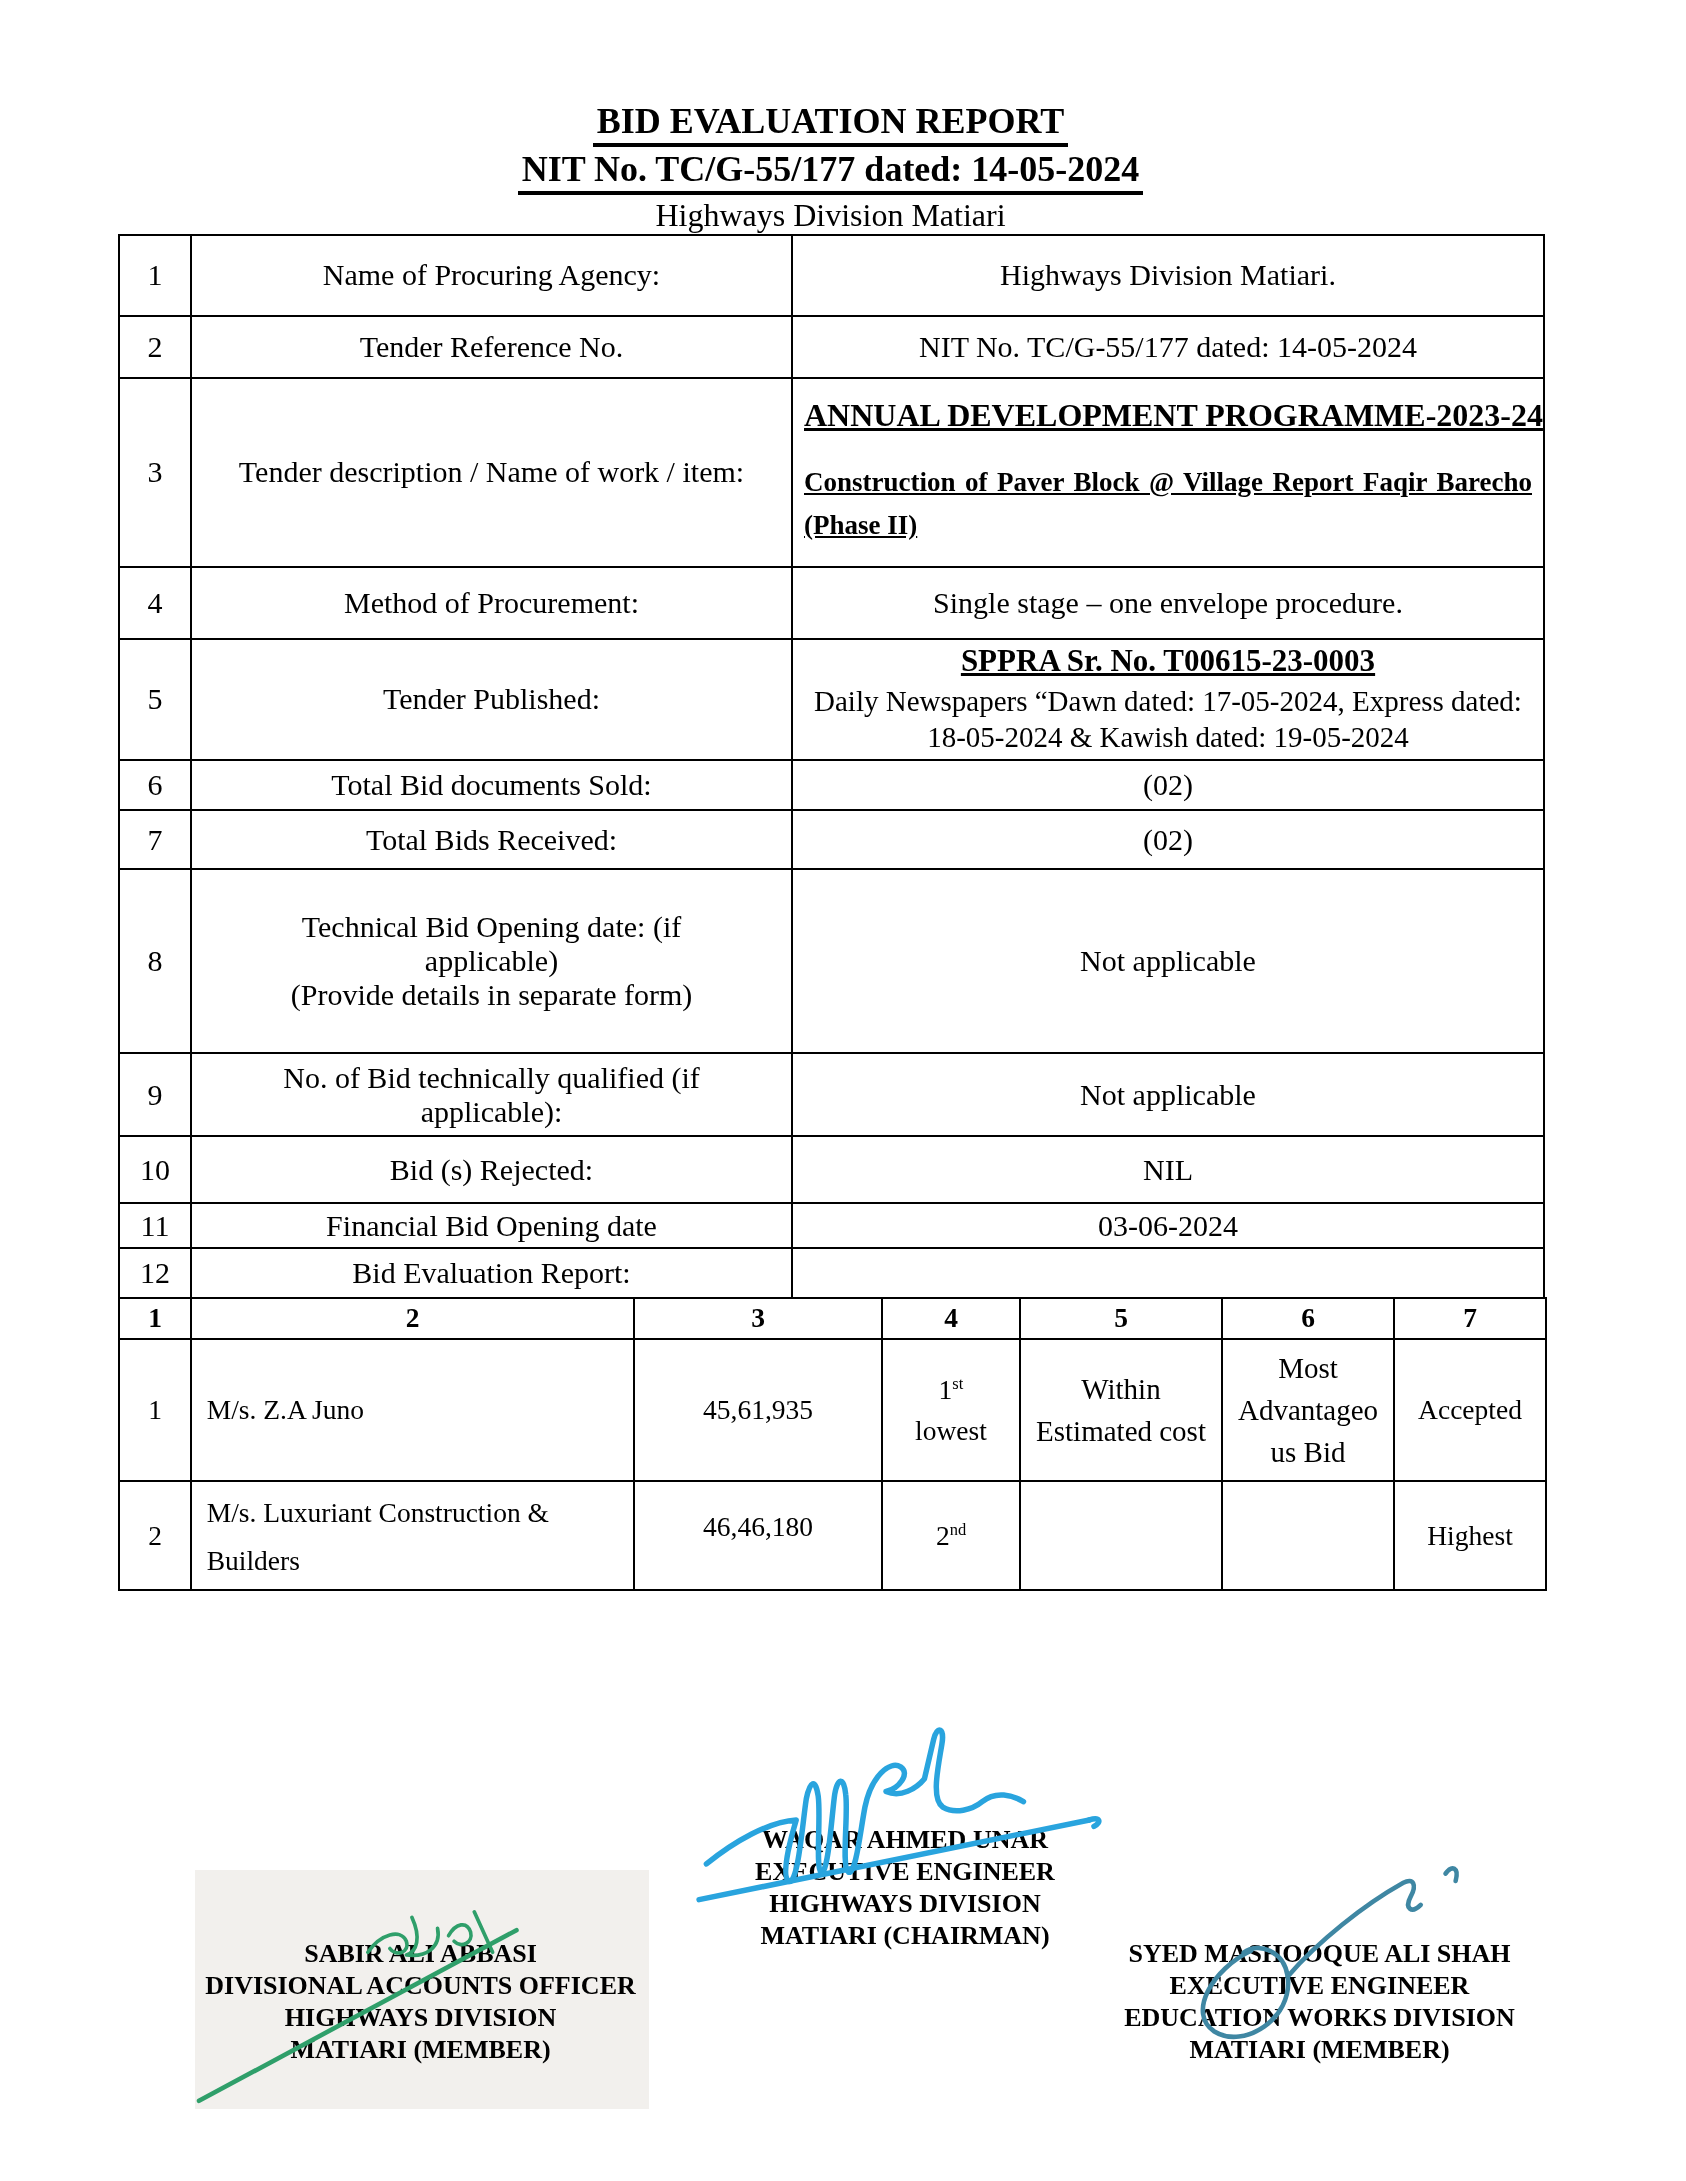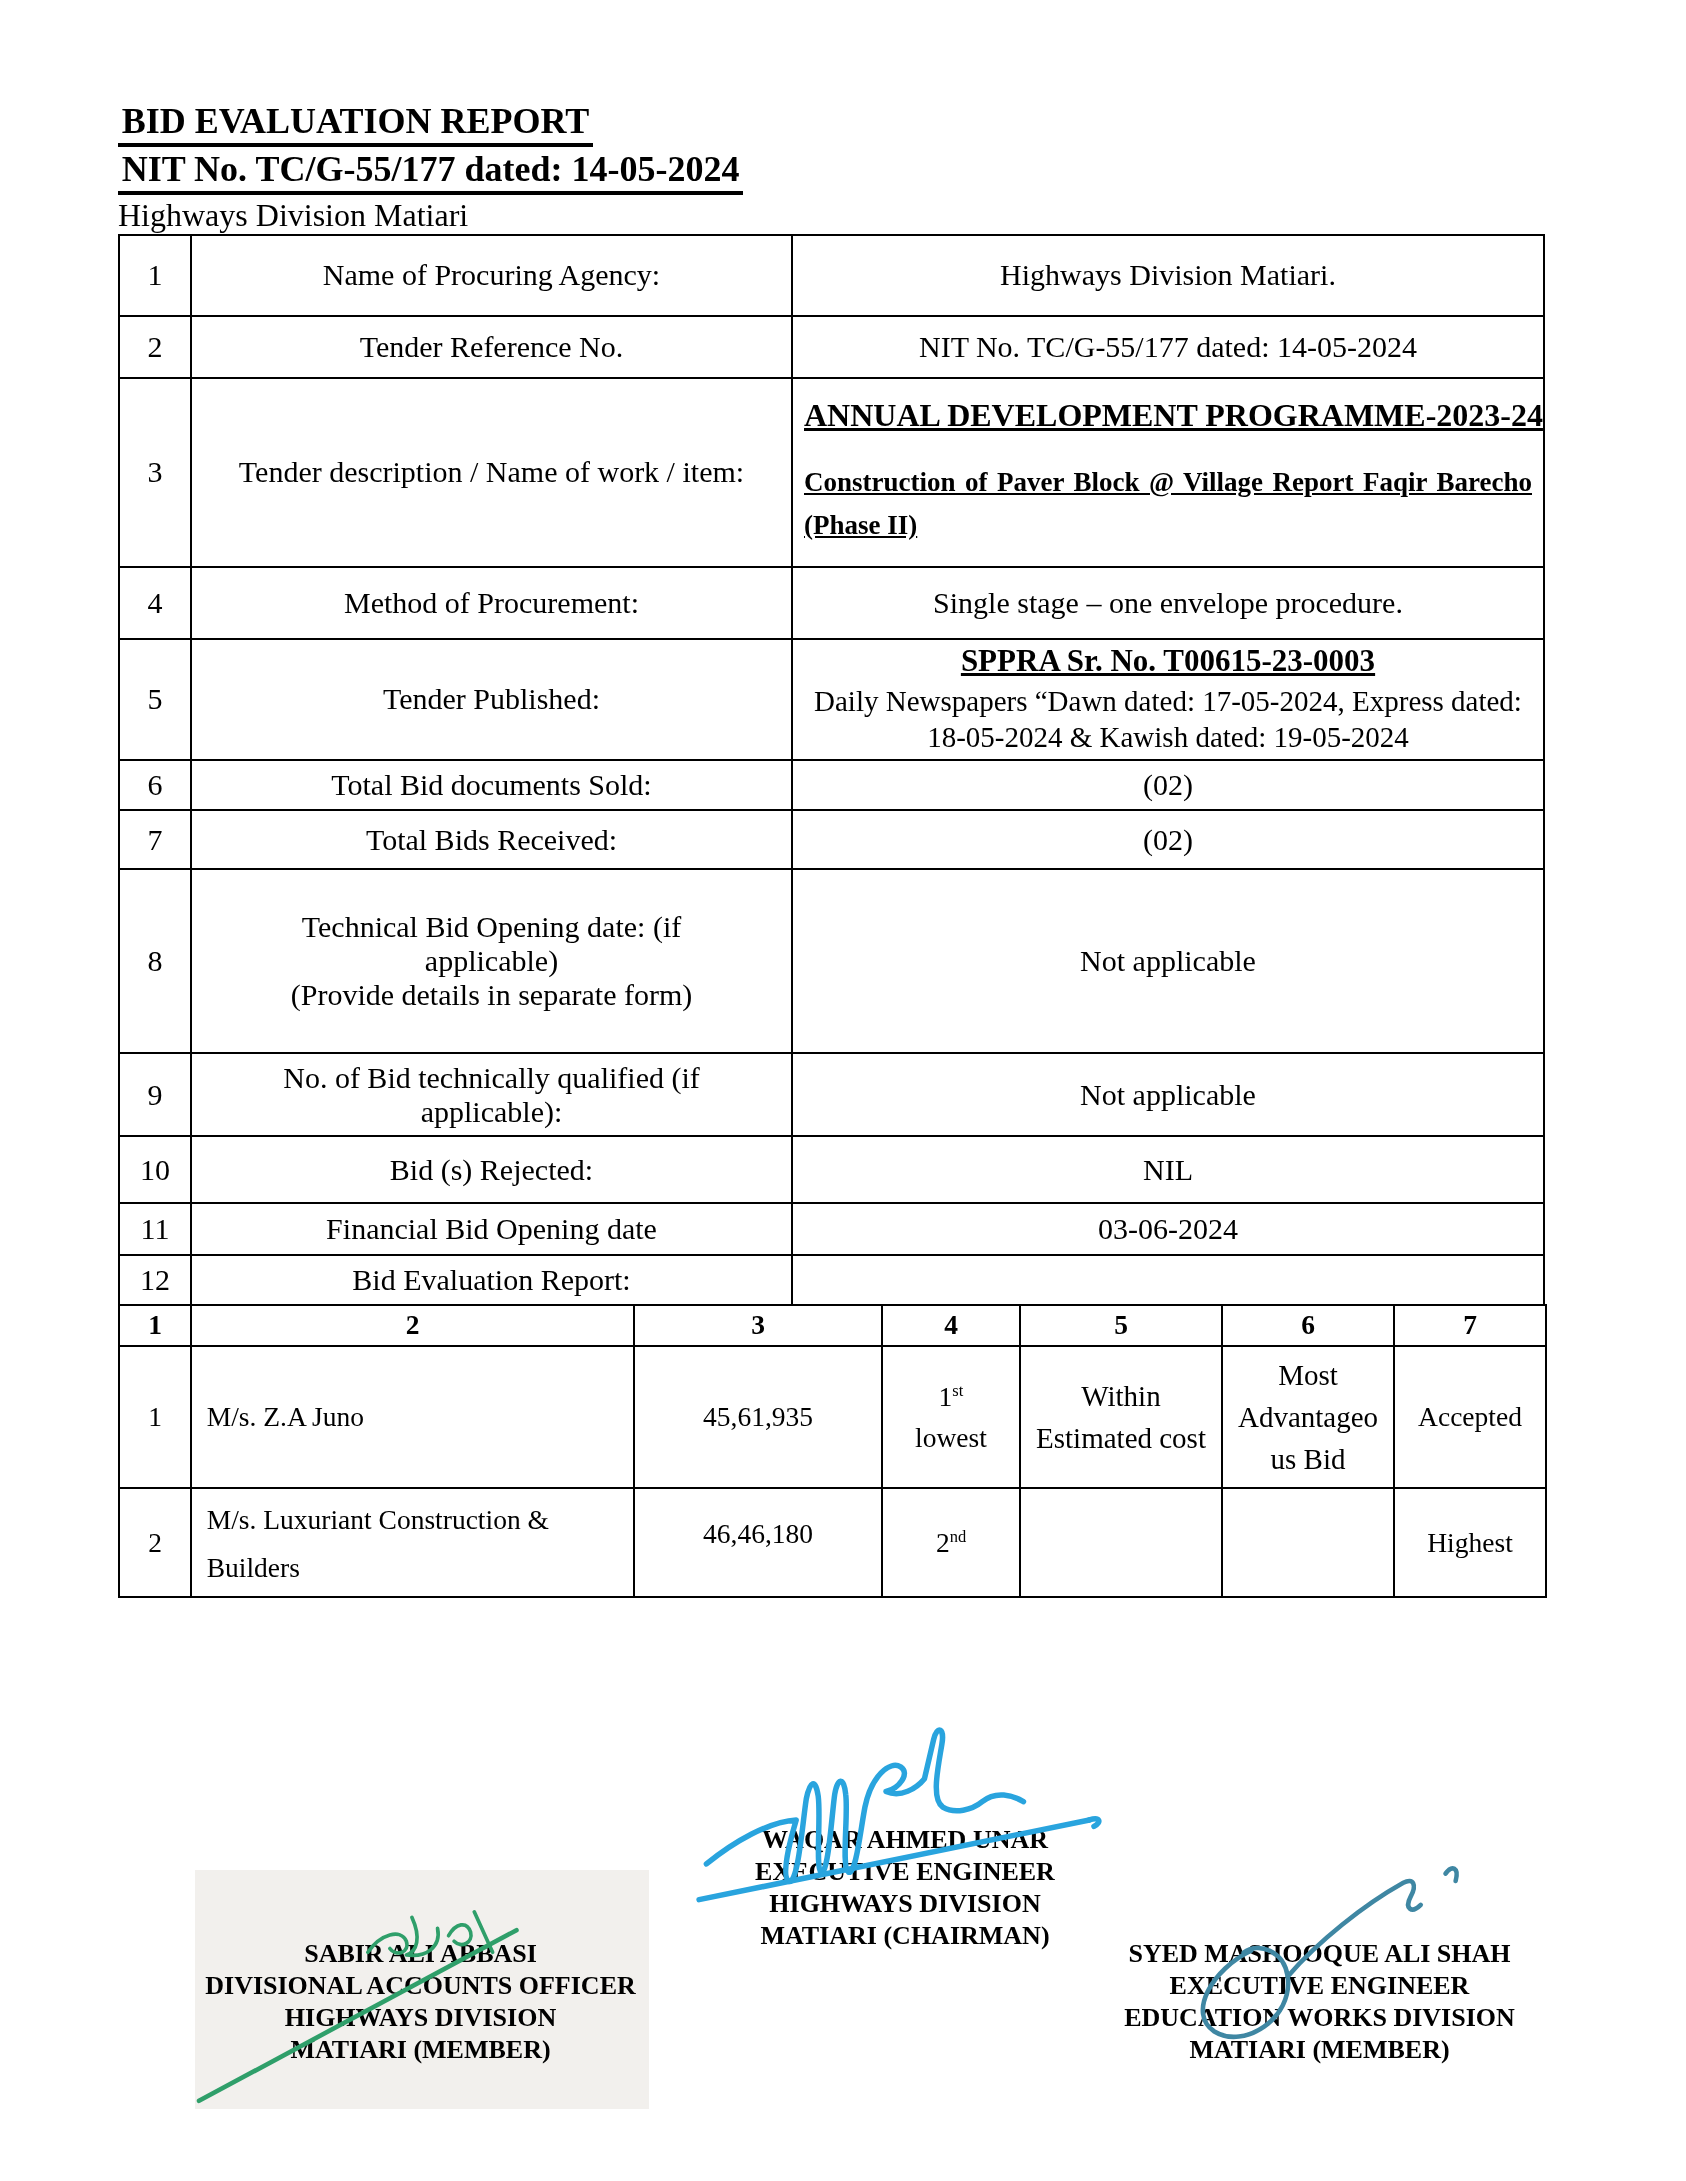--- a/index.html
+++ b/index.html
@@ -1,18 +1,18 @@
 <!DOCTYPE html>
 <html style="font-size:14.7px"><head>
 <meta charset="utf-8">
 <style>
   html,body{margin:0;padding:0;background:#ffffff;}
   .page{position:relative;width:1686px;height:2182px;background:#fff;overflow:hidden;
         font-family:"Liberation Serif", serif;color:#000;}
-  .header{padding-top:101px;width:1425px;margin-left:118px;text-align:left;line-height:1.12;}
+  .header{padding-top:101px;width:1425px;margin-left:118px;text-align:center;line-height:1.12;}
   .title{display:inline-block;font-size:36px;font-weight:bold;border-bottom:4.6px solid #000;padding:0 3.7px 1.8px;}
   .subtitle{display:inline-block;font-size:36px;font-weight:bold;border-bottom:4.6px solid #000;padding:0 3.7px 1.8px;margin-top:1.8px;}
   .division{font-size:32px;margin-top:2.8px;}
   .oval{position:absolute;left:1287px;top:118px;width:246px;height:86px;border:3.7px solid #000;
         border-radius:50%;display:flex;align-items:center;justify-content:center;
         font-size:34px;font-weight:bold;}
   table{border-collapse:collapse;table-layout:fixed;margin-left:118px;width:1425px;}
   td{border:2.8px solid #000;vertical-align:middle;padding:3.7px 9.2px;font-size:30px;text-align:center;overflow:hidden;}
   .pre{white-space:pre-line;}
   .bid-table{margin-top:-2.8px;}
@@ -105,21 +105,21 @@
       <td>9</td>
       <td class="pre">No. of Bid technically qualified (if
 applicable):</td>
       <td>Not applicable</td>
     </tr>
     <tr style="height:67px">
       <td>10</td>
       <td>Bid (s) Rejected:</td>
       <td>NIL</td>
     </tr>
-    <tr style="height:52px">
+    <tr style="height:45px">
       <td>11</td>
       <td>Financial Bid Opening date</td>
       <td>03-06-2024</td>
     </tr>
     <tr style="height:50px">
       <td>12</td>
       <td>Bid Evaluation Report:</td>
       <td></td>
     </tr>
   </tbody>

